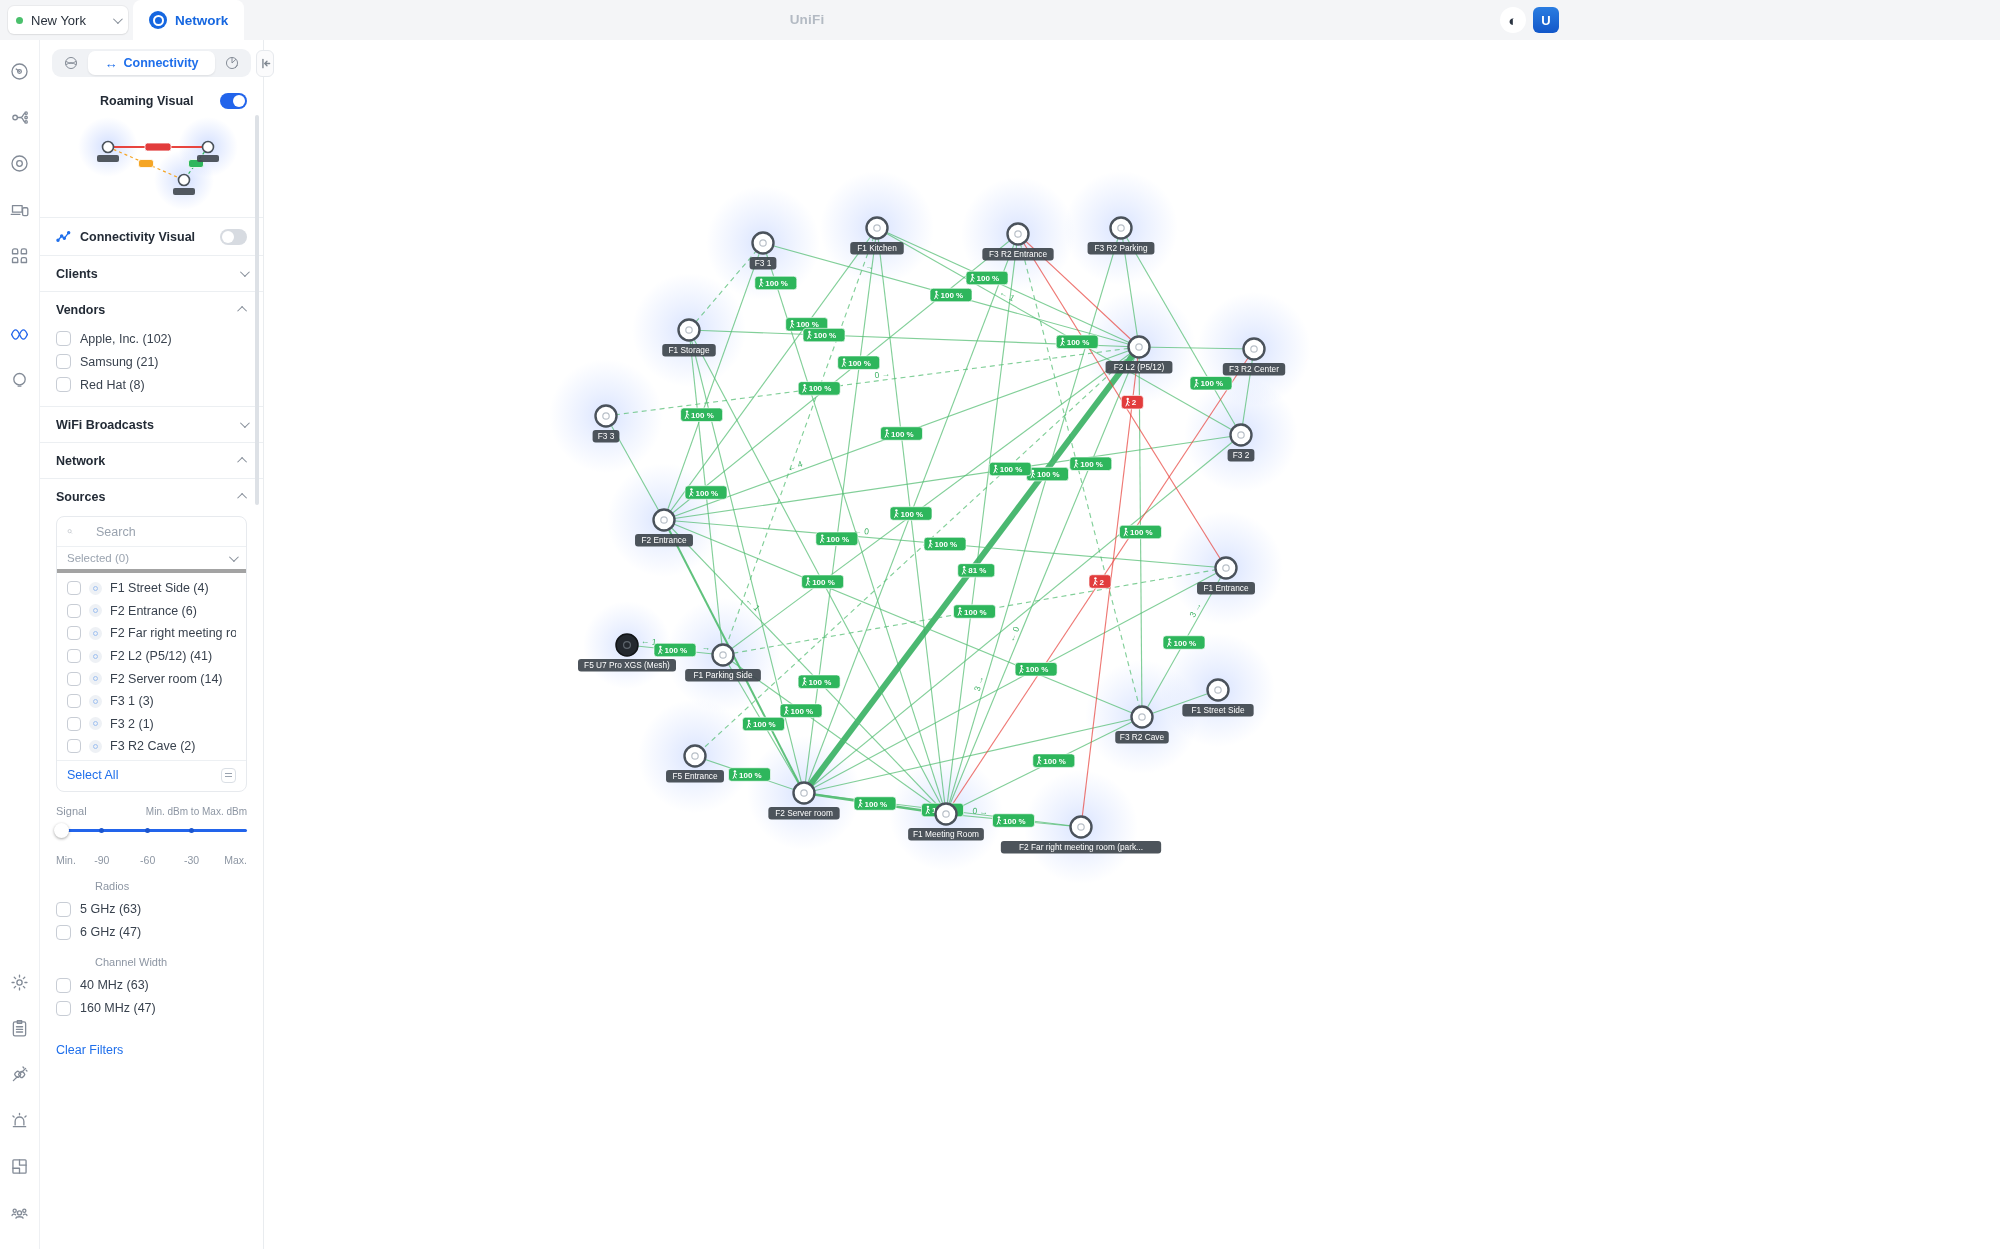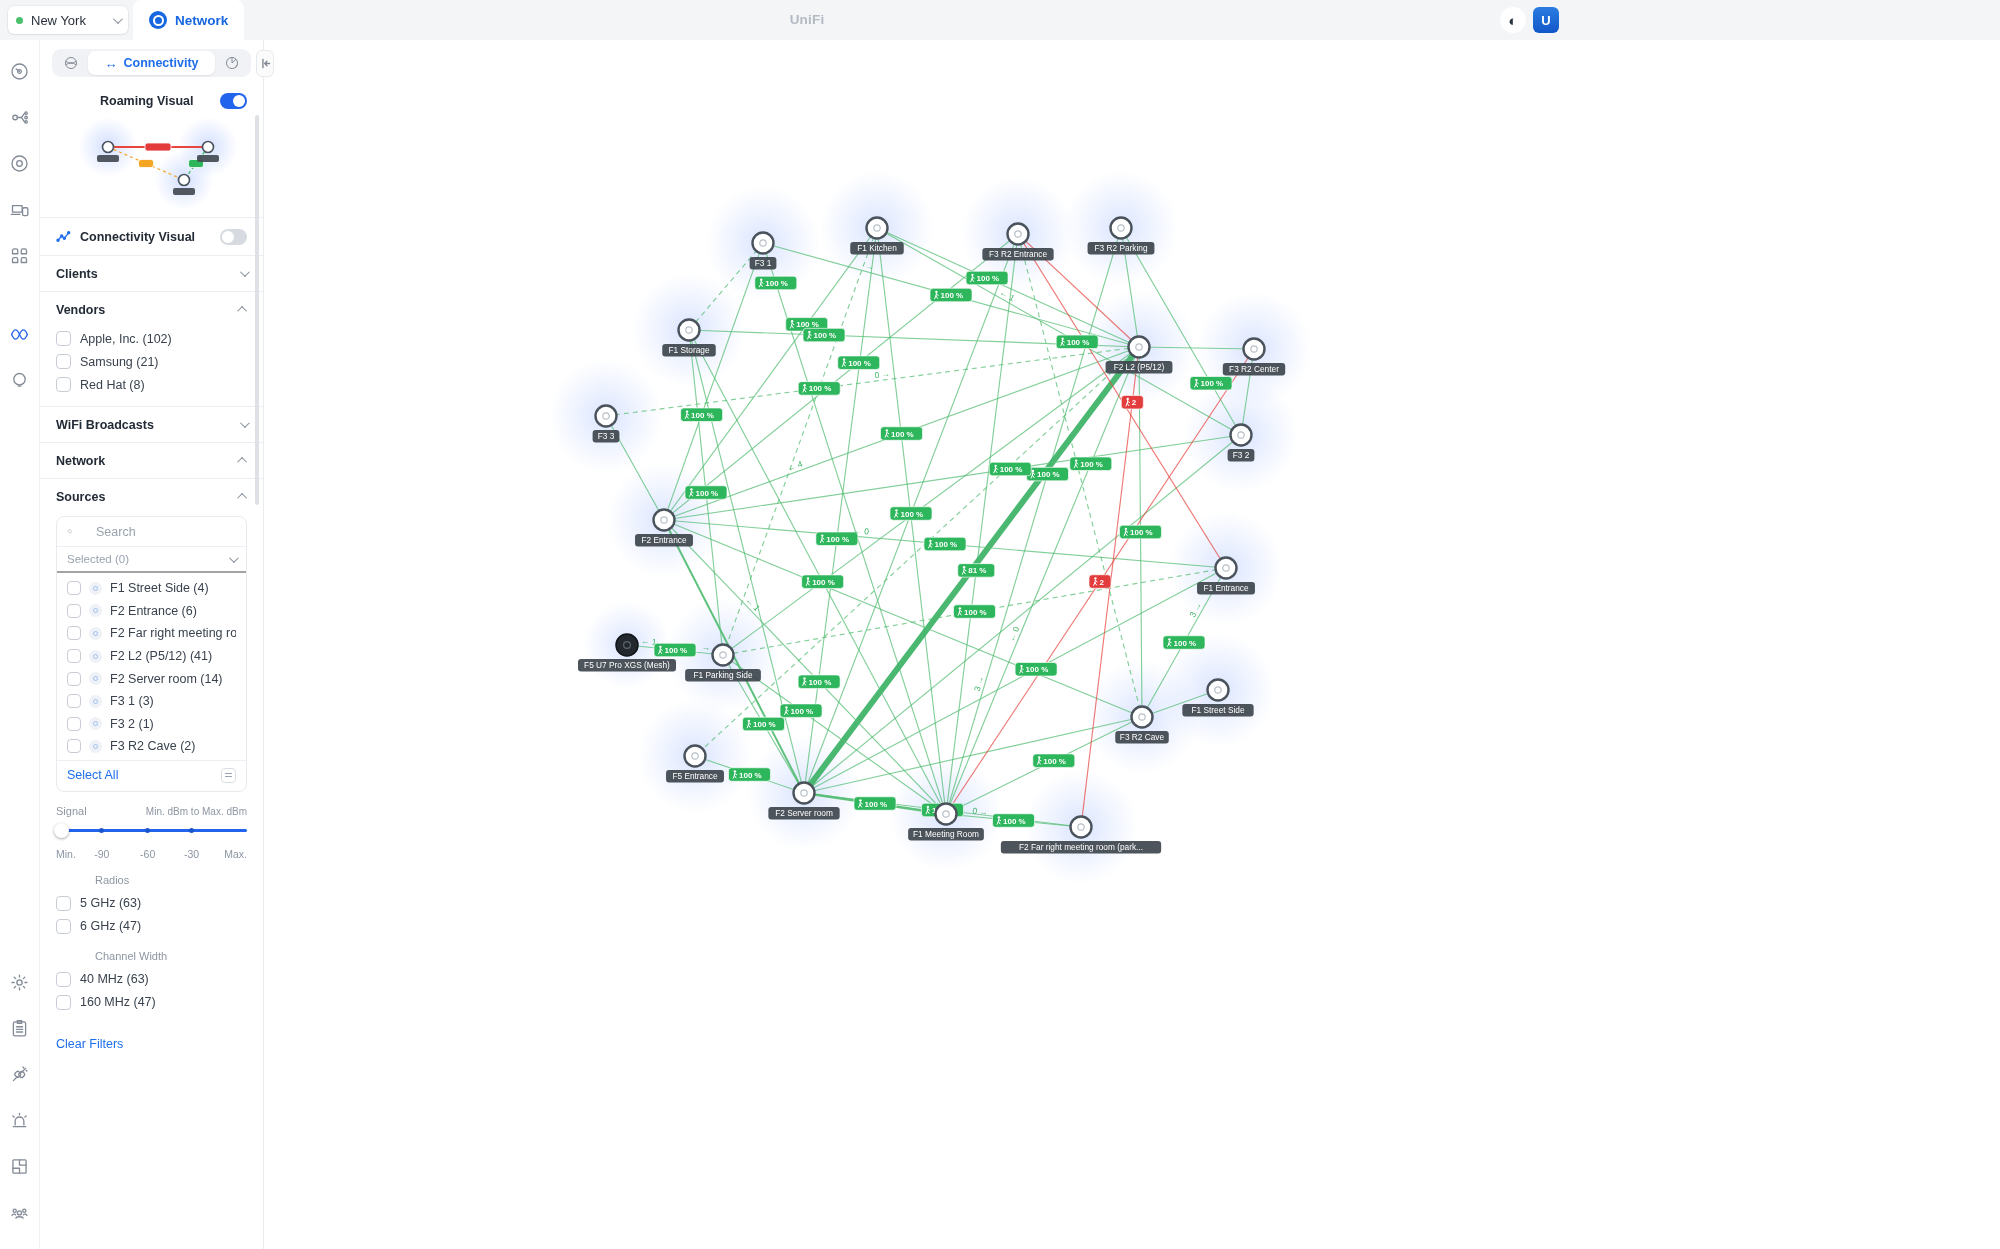--- a/index.html
+++ b/index.html
@@ -87,42 +87,42 @@
   .check-row.disabled .lbl { color:#c3c9d1; }
   .events-list, .vendors-list { padding-bottom:10px; }
   .events-list .check-row, .vendors-list .check-row { margin-bottom:0; }
 
   .src-card { border:1px solid #e7eaee; border-radius:8px; margin-top:2px; }
   .search-box { display:flex; align-items:center; gap:23px; padding:0 10px; height:30px; border-bottom:1px solid #edf0f3; }
   .search-box svg { width:13px; height:13px; stroke:#8d96a2; fill:none; stroke-width:1.6; }
   .search-box input { border:none; outline:none; font-size:12.5px; width:140px; font-family:inherit; color:#39424e; background:transparent; }
   .search-box input::placeholder { color:#9aa3af; }
   .selected-row { display:flex; align-items:center; justify-content:space-between; height:26px; padding:0 10px;
-    border-bottom:2px solid #a3a3a3; cursor:pointer; }
+    border-bottom:4px solid #a3a3a3; cursor:pointer; }
   .selected-row .lbl { font-size:11.5px; color:#9aa3af; }
   .src-list { padding:4px 10px 2px 10px; }
   .src-row { display:flex; align-items:center; gap:8px; height:22.6px; cursor:pointer; }
   .src-row .checkbox { width:14px; height:14px; flex-basis:14px; }
   .ap-ic { width:13px; height:13px; border-radius:50%; background:#eef1f5; flex:0 0 13px; position:relative; }
   .ap-ic::after { content:""; position:absolute; left:4px; top:4px; width:3px; height:3px; border:1.2px solid #9fc0f0; border-radius:50%; }
   .src-row .lbl { font-size:12.5px; color:#39424e; white-space:nowrap; overflow:hidden; max-width:138px; }
   .select-all-row { display:flex; align-items:center; justify-content:space-between; padding:7px 10px 8px 10px; border-top:1px solid #edf0f3; }
   .link { font-size:12.5px; color:#1f6feb; cursor:pointer; }
   .mini-btn { width:15px; height:15px; border:1px solid #dadfe5; border-radius:4px; position:relative; cursor:pointer; }
   .mini-btn::after { content:""; position:absolute; left:3px; top:4px; width:7px; height:1.5px; background:#9aa3af; box-shadow:0 3px 0 #9aa3af; }
 
   .sig-head { display:flex; justify-content:space-between; align-items:baseline; margin-top:13px; }
   .muted { font-size:11px; color:#8d96a3; }
   .muted-sm { font-size:10px; color:#8d96a3; }
   .slider { position:relative; height:14px; margin-top:6px; }
   .slider .track { position:absolute; left:0; right:0; top:6px; height:3.5px; border-radius:2px; background:#2264eb; }
   .slider .dot { position:absolute; top:5.2px; width:5.5px; height:5.5px; border-radius:50%; background:#1b55cd; }
   .slider .knob { position:absolute; left:-2px; top:0; width:15px; height:15px; border-radius:50%; background:#fff;
     box-shadow:0 1px 3px rgba(0,0,0,.35); cursor:pointer; }
-  .ticks { position:relative; height:14px; margin-top:11px; }
+  .ticks { position:relative; height:14px; margin-top:17px; }
   .ticks span { position:absolute; font-size:10.5px; color:#8d96a3; transform:translateX(-50%); }
   .ticks span:first-child { transform:none; }
   .ticks span:last-child { transform:translateX(-100%); }
   .grp-label { margin-top:12px; margin-bottom:6px;margin-left:39px; }
   .clear-row { margin-top:20px; }
 
   
   .graph-area { position:absolute; left:0; top:0; width:2000px; height:1249px; z-index:0; background:#fff; }
 </style>
 </head>

